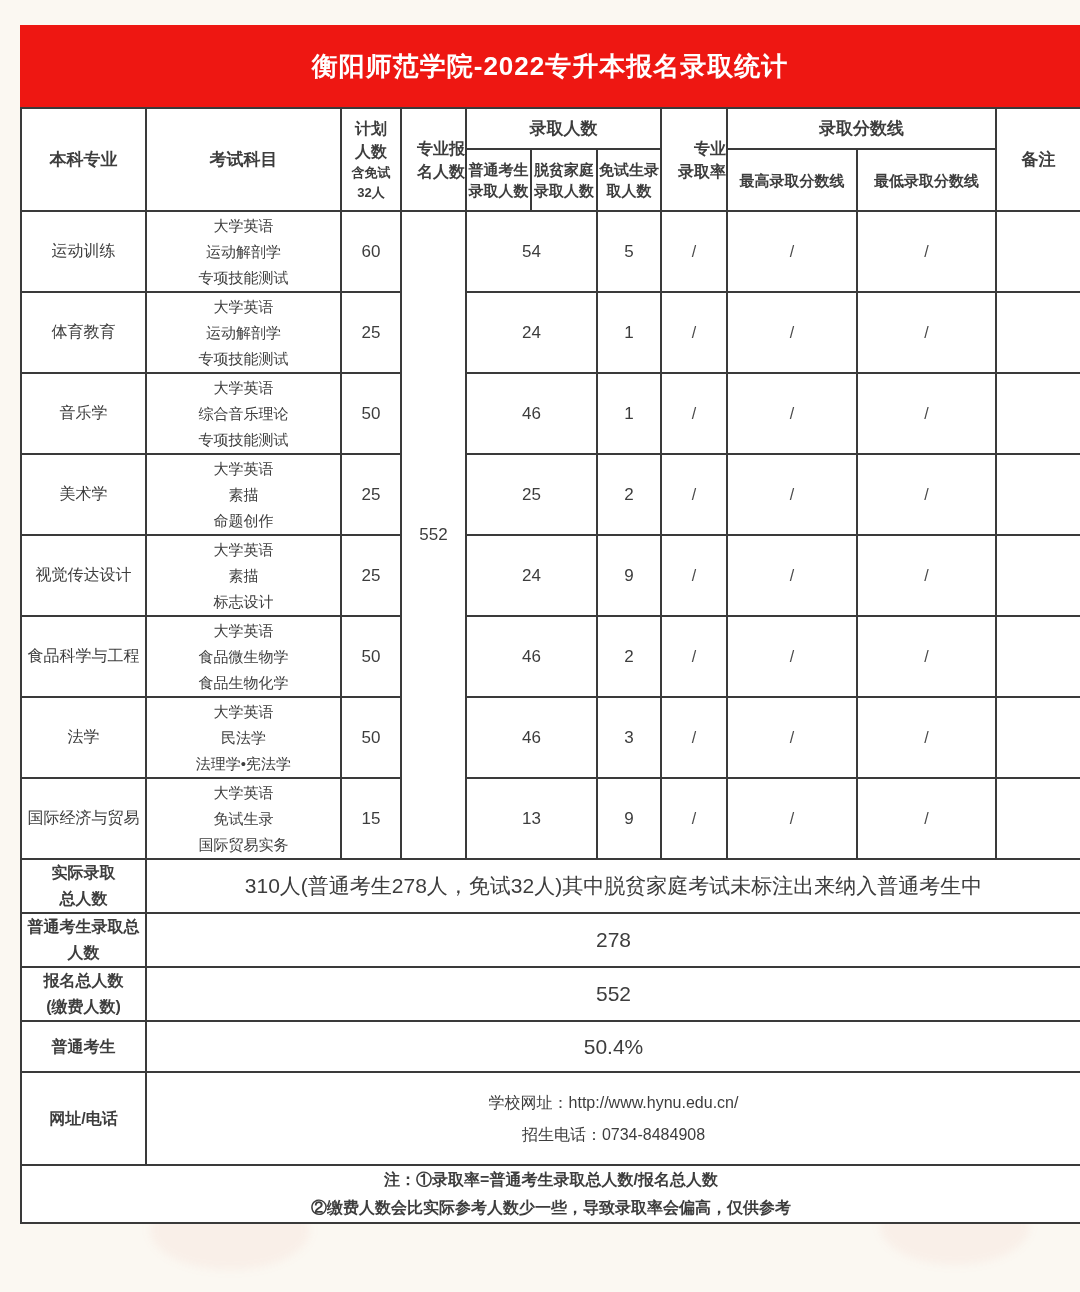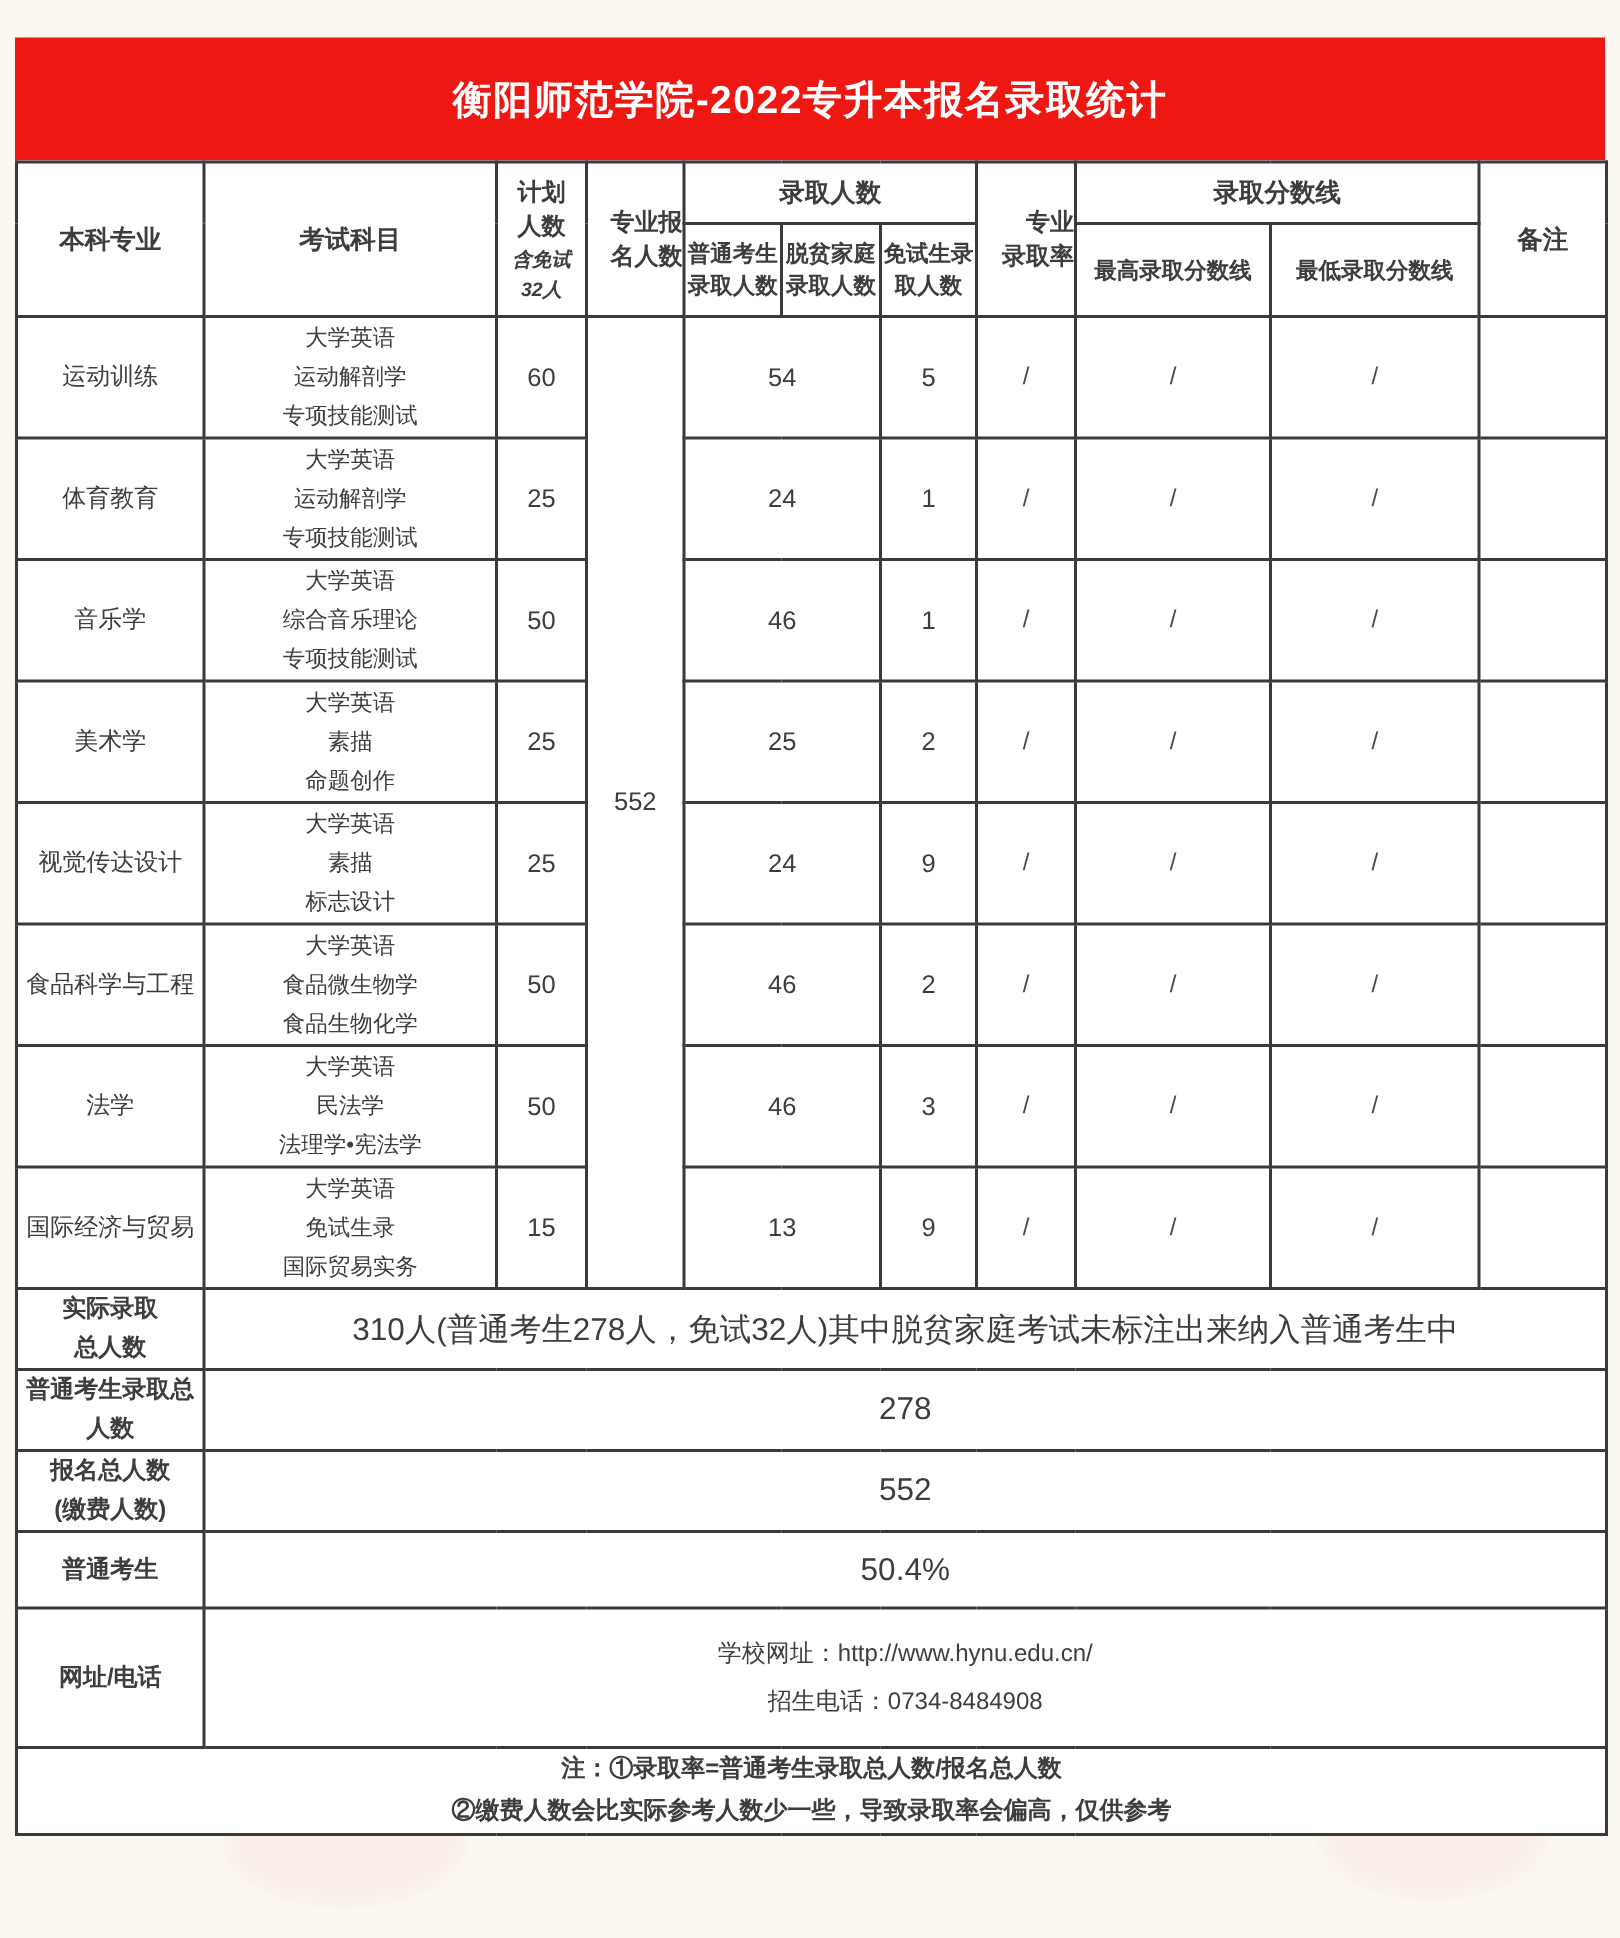--- a/index.html
+++ b/index.html
@@ -2,33 +2,33 @@
 <html><head>
 <meta charset="utf-8">
 <style>
   html,body{margin:0;padding:0;}
   body{
     width:1080px;height:1292px;position:relative;overflow:hidden;
     background:#fbf8f2;color:#3d3d3d;
     font-family:"Liberation Sans",sans-serif;
   }
   .wm{position:absolute;border-radius:50%;background:rgba(225,95,85,0.06);filter:blur(5px);}
-  .page{position:absolute;left:10px;top:25px;width:1060px;}
+  .page{position:absolute;left:20px;top:25px;width:1060px;}
   .banner{height:82px;background:#ee1712;display:flex;align-items:center;justify-content:center;}
   .banner-title{color:#ffffff;font-weight:bold;font-size:26px;letter-spacing:1px;}
   table{border-collapse:collapse;table-layout:fixed;width:1060px;background:#ffffff;}
   th,td{border:2px solid #3a3a3a;text-align:center;vertical-align:middle;padding:0;overflow:hidden;}
   th{font-weight:bold;}
   .ml{white-space:pre-line;}
   tr.h-a{height:41px;}
   tr.h-b{height:62px;}
   .h-big{font-size:17px;}
   .h-sub{font-size:15px;line-height:21px;}
   .plan-main{font-size:16px;line-height:23px;white-space:pre-line;font-weight:bold;}
-  .plan-sub{font-size:13px;line-height:20px;white-space:pre-line;font-weight:bold;font-style:italic;}
+  .plan-sub{font-size:13px;line-height:20px;white-space:pre-line;font-weight:bold;}
   .h-two{font-size:16px;line-height:23px;white-space:pre-line;text-align:right;}
   tr.data-row{height:81px;}
   .major{font-size:16px;}
   .subjects div{font-size:15px;line-height:26px;}
   .num{font-size:17px;}
   .slash{font-size:16px;color:#4a4a4a;}
   tr.sum-row{height:51px;}
   .sum-label{font-weight:bold;font-size:16px;line-height:26px;white-space:pre-line;}
   .sum-value{font-size:21px;}
   tr.contact-row{height:93px;}

